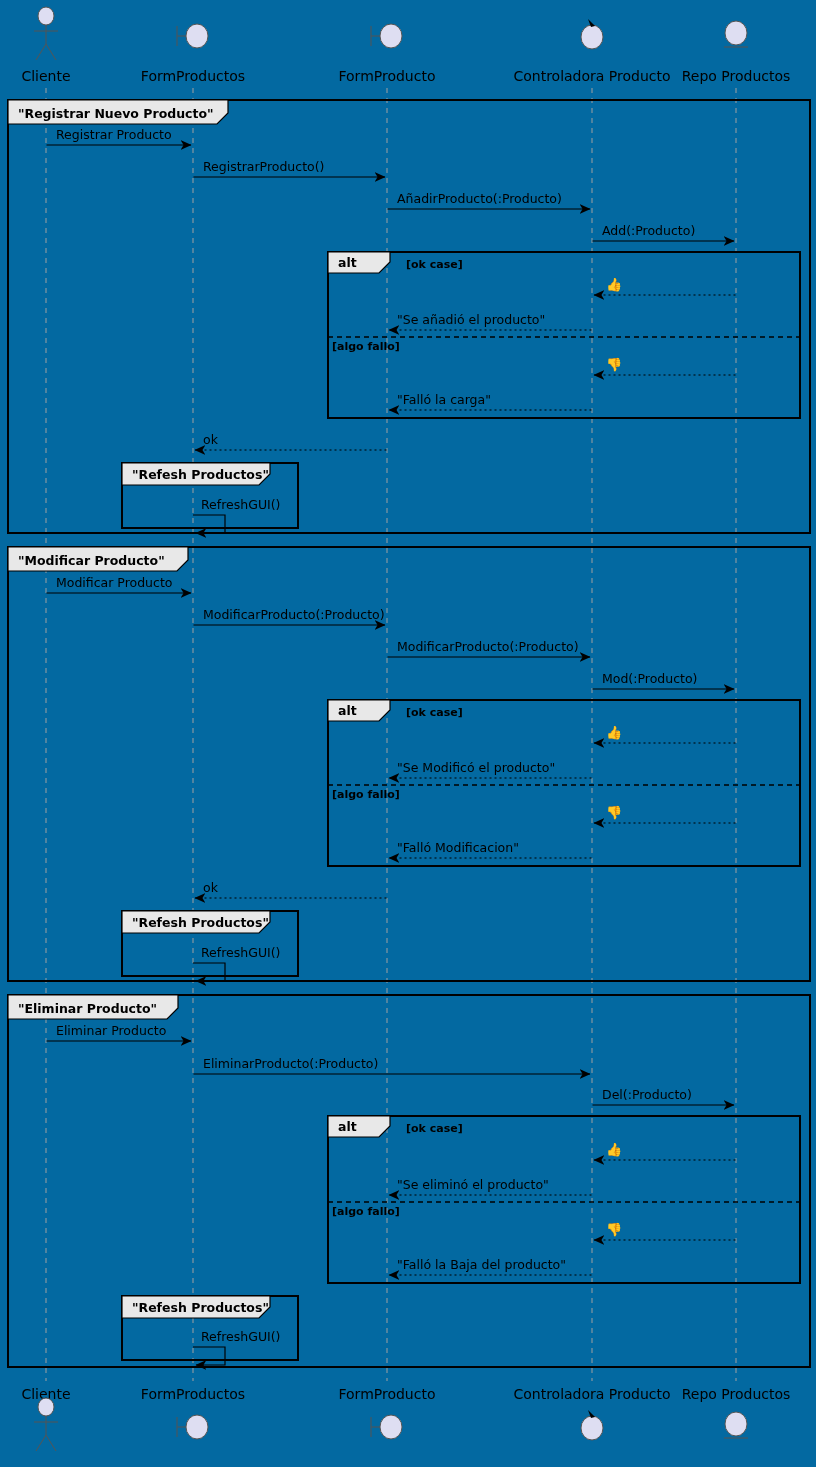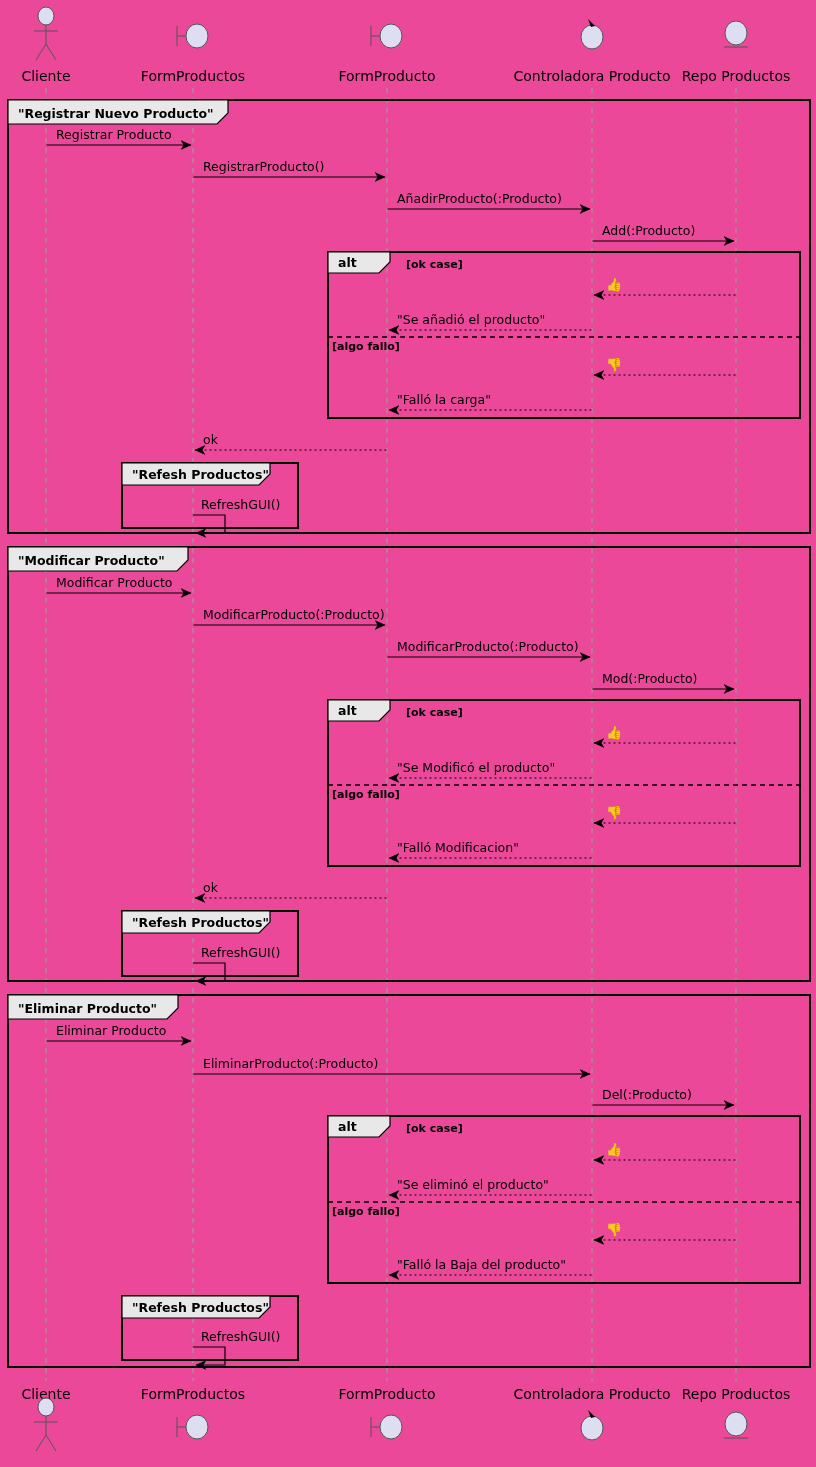--- a/index.html
+++ b/index.html
@@ -6,21 +6,21 @@
     margin: 0;
     padding: 0;
     background: #ffffff;
     font-family: "DejaVu Sans", sans-serif;
   }
   #diagram-root {
     position: relative;
     width: 816px;
     height: 1467px;
     overflow: hidden;
-    background: #ec4899;
+    background: #0369a1;
   }
   svg#seq-svg {
     position: absolute;
     top: 0; left: 0;
     width: 816px;
     height: 1467px;
   }
   .lbl {
     font-family: "DejaVu Sans", sans-serif;
     font-size: 12.5px;

